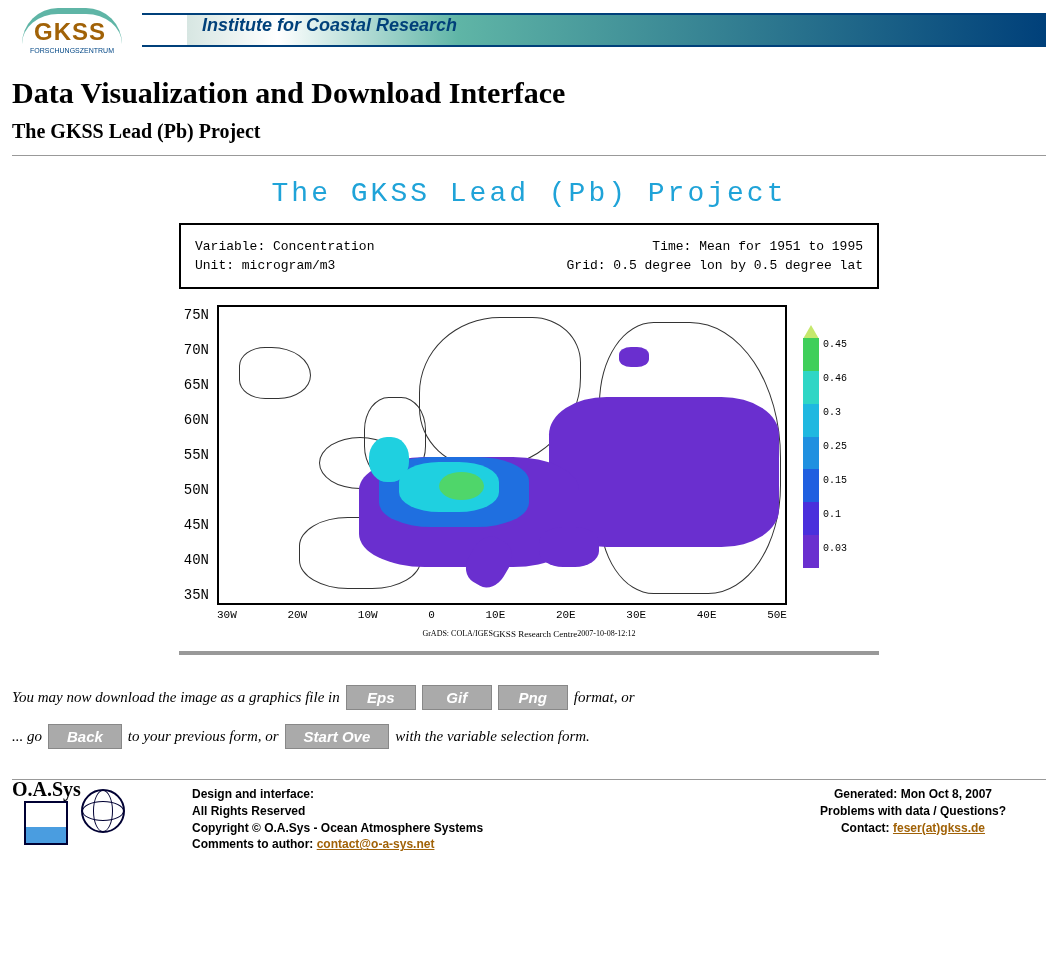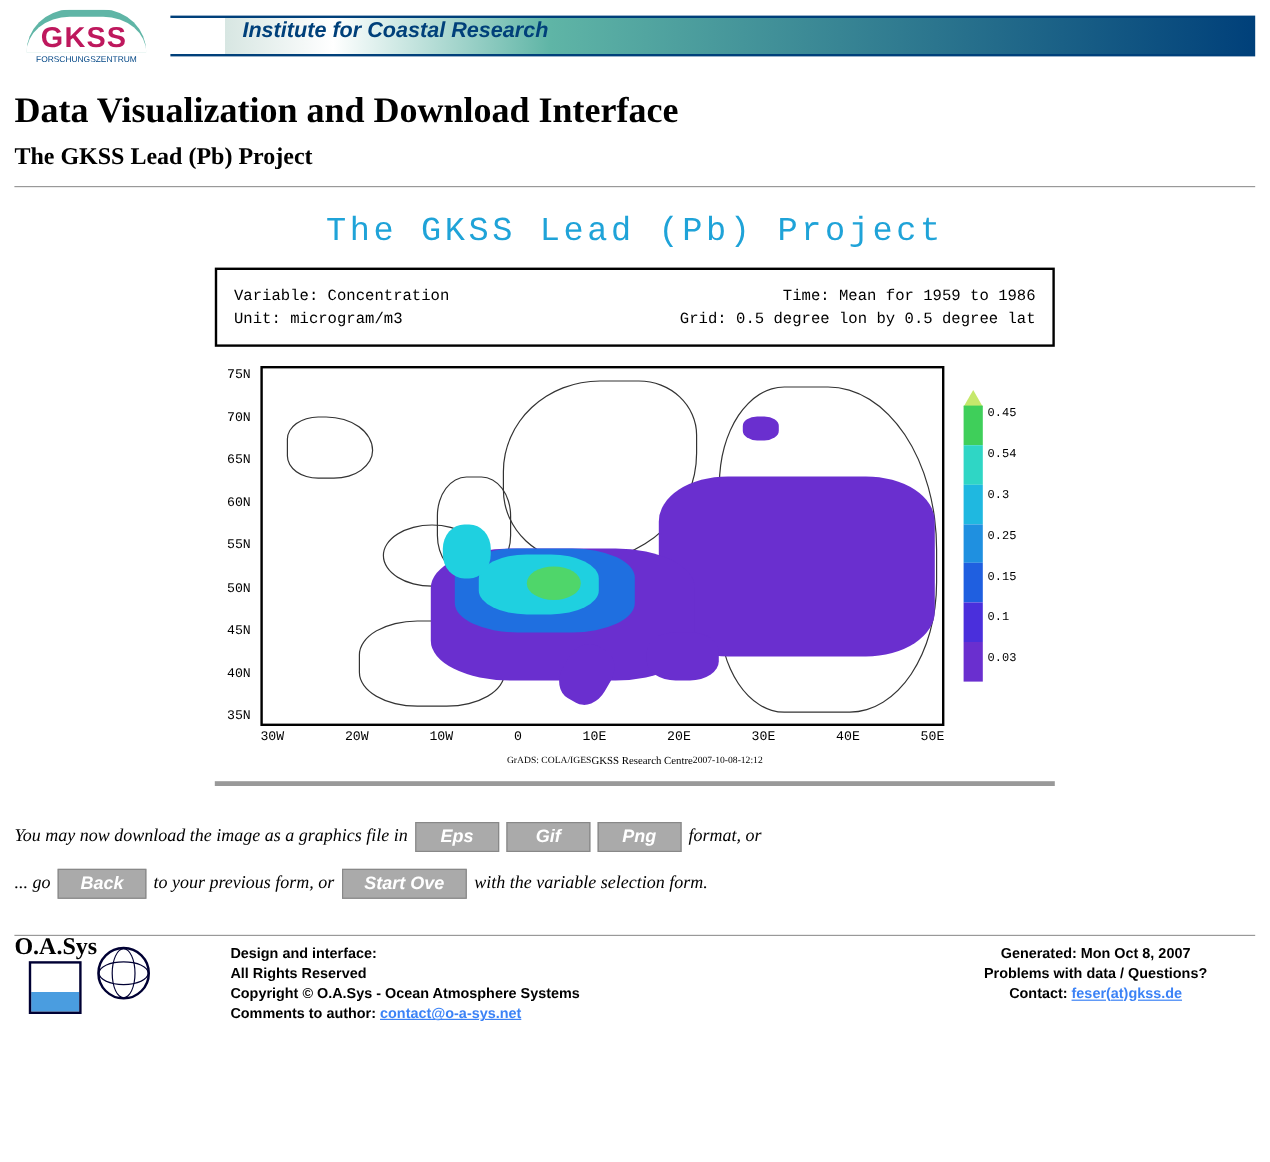--- a/index.html
+++ b/index.html
@@ -1,55 +1,55 @@
 <!DOCTYPE html>
 <html><head>
 <meta charset="utf-8">
 <style>
   body { margin:0; padding:10px 12px; font-family: "Times New Roman", serif; color:#000; }
   .header { display:flex; align-items:center; gap:10px; }
   .logo-box { width:120px; height:40px; position:relative; }
   .logo-arc { width:100px; height:30px; border-top:6px solid #5fb5a6; border-radius:60px 60px 0 0; position:absolute; top:-2px; left:10px; }
-  .logo-text { font-family: Arial, sans-serif; font-weight:bold; font-size:24px; color:#be185d; letter-spacing:1px; position:absolute; bottom:4px; left:22px;}
+  .logo-text { font-family: Arial, sans-serif; font-weight:bold; font-size:24px; color:#a16207; letter-spacing:1px; position:absolute; bottom:4px; left:22px;}
   .logo-sub { font-family: Arial, sans-serif; font-size:7px; color:#004685; position:absolute; bottom:-4px; left:18px;}
   .title-bar { flex:1; height:30px; background: linear-gradient(90deg,#fff 0,#fff 5%, #d7e6e2 5%, #fff 15%, #5fb5a6 35%, #00407a 100%); border-top:2px solid #00407a; border-bottom:2px solid #00407a; display:flex; align-items:flex-start; padding-left:60px;}
   .title-bar span { font-family: Arial, sans-serif; font-weight:bold; font-style:italic; color:#00407a; font-size:18px; }
   h1 { font-size:30px; font-weight:bold; margin:26px 0 10px 0;}
   h2 { font-size:20px; font-weight:bold; margin:8px 0 12px 0;}
   hr { border:none; border-top:1px solid #999; margin:8px 0;}
   .plot-wrap { width:700px; margin:0 auto; }
   .plot-title { font-family: "Courier New", monospace; font-size:28px; color:#1fa3d8; text-align:center; letter-spacing:3px; padding:14px 0;}
   .info-box { border:2px solid #000; padding:10px 14px; font-family:"Courier New", monospace; font-size:13px; margin-bottom:16px;}
   .info-row { display:flex; justify-content:space-between; margin:4px 0;}
   .map-area { display:flex; align-items:flex-start; gap:8px; }
   .map-box { border:2px solid #000; width:570px; height:300px; position:relative; background:#fff; box-sizing:border-box;}
-  .ylabels { display:flex; flex-direction:column; justify-content:space-between; height:300px; font-family:"Courier New", monospace; font-size:11px; text-align:right; width:30px; padding:2px 0; box-sizing:border-box;}
+  .ylabels { display:flex; flex-direction:column; justify-content:space-between; height:300px; font-family:"Courier New", monospace; font-size:14px; text-align:right; width:30px; padding:2px 0; box-sizing:border-box;}
   .xlabels { display:flex; justify-content:space-between; width:570px; margin-left:34px; font-family:"Courier New", monospace; font-size:11px; padding-top:4px;}
-  .colorbar-wrap { display:flex; align-items:center; gap:4px; margin-left:8px; margin-top:20px;}
+  .colorbar-wrap { display:flex; align-items:flex-start; gap:4px; margin-left:8px; margin-top:20px;}
   .colorbar { width:16px; height:230px; position:relative;}
   .cb-seg { width:100%; height:14.28%; }
   .cb-tri { width:0; height:0; border-left:8px solid transparent; border-right:8px solid transparent; border-bottom:14px solid #c5e86c; margin-bottom:-1px;}
   .cb-labels { display:flex; flex-direction:column; justify-content:space-between; height:215px; font-family:"Courier New", monospace; font-size:10px; margin-top:14px;}
   .footer-line { display:flex; justify-content:center; font-family:Liberation Serif, serif; font-size:8px; margin:8px 0 4px 0;}
   .grads { font-size:8px;}
   .centre { font-size:9px;}
   .thick-hr { height:4px; background:#999; border:none; margin:12px 0 30px 0; width:700px; margin-left:auto; margin-right:auto;}
   .dl-row { font-style:italic; font-size:15px; display:flex; align-items:center; gap:6px; flex-wrap:wrap; margin-bottom:14px;}
   .btn { font-family: Arial, sans-serif; font-style:italic; font-weight:bold; color:#fff; background:#aaa; border:1px solid #888; padding:3px 18px; font-size:15px; cursor:pointer; min-width:70px;}
   .bottom-hr { border:none; border-top:1px solid #999; margin:30px 0 6px 0;}
   .bottom { display:flex; gap:20px; font-family: Arial, sans-serif; font-size:12px; font-weight:bold;}
   .oas-logo { width:160px; height:50px; display:flex; align-items:center; gap:0; font-family:"Times New Roman"; font-size:20px;}
   .oas-box { border:2px solid #003; width:40px; height:40px; background:linear-gradient(180deg,#fff 60%,#4a9de0 60%);}
   .globe { width:40px; height:40px; border:2px solid #003; border-radius:50%; position:relative;}
   .globe::before,.globe::after{content:"";position:absolute;border:1px solid #003;border-radius:50%;}
   .globe::before{top:-1px;left:10px;width:18px;height:40px;}
   .globe::after{top:10px;left:-1px;width:40px;height:18px;}
   .bottom-col { line-height:1.4;}
   .bottom-col.right{margin-left:auto; text-align:center; padding-right:40px;}
-  a.red { color:#3b82f6; text-decoration:underline; font-weight:bold;}
+  a.red { color:#a16207; text-decoration:underline; font-weight:bold;}
   
   .blob{position:absolute; border-radius:30%;}
   .coast{position:absolute; border:1px solid #333; background:transparent;}
 </style>
 </head>
 <body>
 
 <div class="header">
   <div class="logo-box">
     <div class="logo-arc"></div>
@@ -64,21 +64,21 @@
 <h1>Data Visualization and Download Interface</h1>
 <h2>The GKSS Lead (Pb) Project</h2>
 <hr>
 
 <div class="plot-wrap">
   <div class="plot-title">The GKSS Lead (Pb) Project</div>
 
   <div class="info-box">
     <div class="info-row">
       <span>Variable: Concentration</span>
-      <span>Time: Mean for 1959 to 1986</span>
+      <span>Time: Mean for 1951 to 1995</span>
     </div>
     <div class="info-row">
       <span>Unit: microgram/m3</span>
       <span>Grid: 0.5 degree lon by 0.5 degree lat</span>
     </div>
   </div>
 
   <div class="map-area">
     <div class="ylabels">
       <span>75N</span>
@@ -139,21 +139,21 @@
         <div class="cb-seg" style="background:#3fcf5a;"></div>
         <div class="cb-seg" style="background:#2fd6c5;"></div>
         <div class="cb-seg" style="background:#1fb8e0;"></div>
         <div class="cb-seg" style="background:#1f90e0;"></div>
         <div class="cb-seg" style="background:#1f5fe0;"></div>
         <div class="cb-seg" style="background:#4a2fdc;"></div>
         <div class="cb-seg" style="background:#6a2fcf;"></div>
       </div>
       <div class="cb-labels">
         <span>0.45</span>
-        <span>0.54</span>
+        <span>0.46</span>
         <span>0.3</span>
         <span>0.25</span>
         <span>0.15</span>
         <span>0.1</span>
         <span>0.03</span>
       </div>
     </div>
   </div>
 
   <div class="footer-line">

